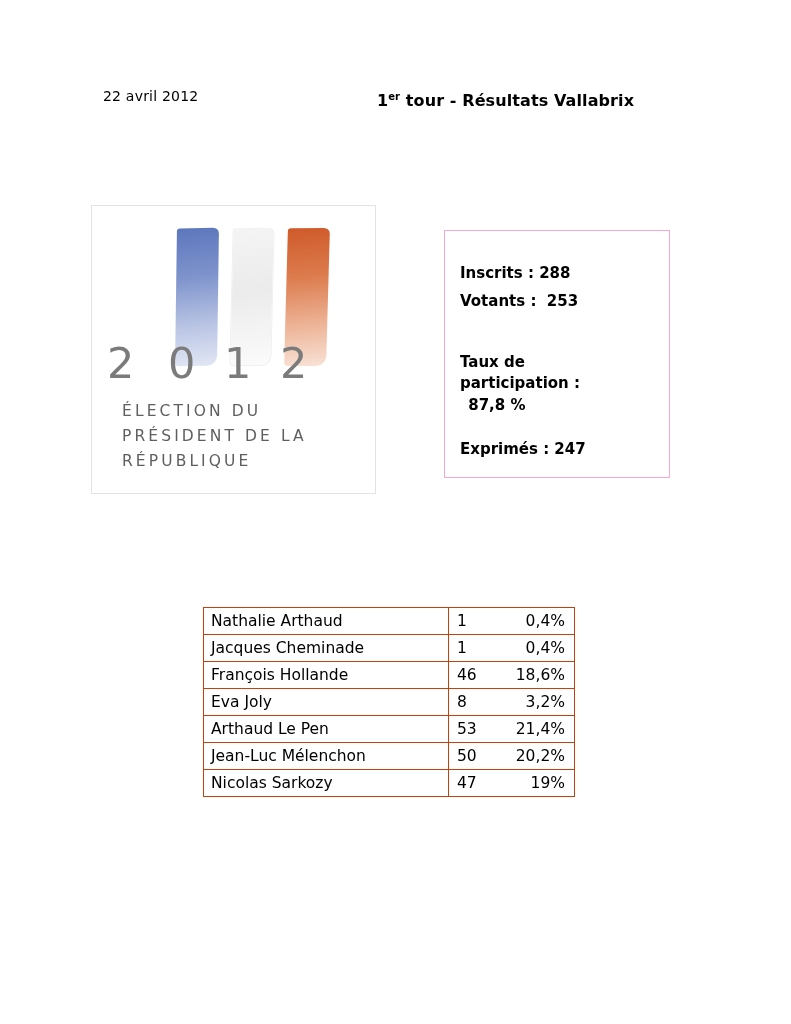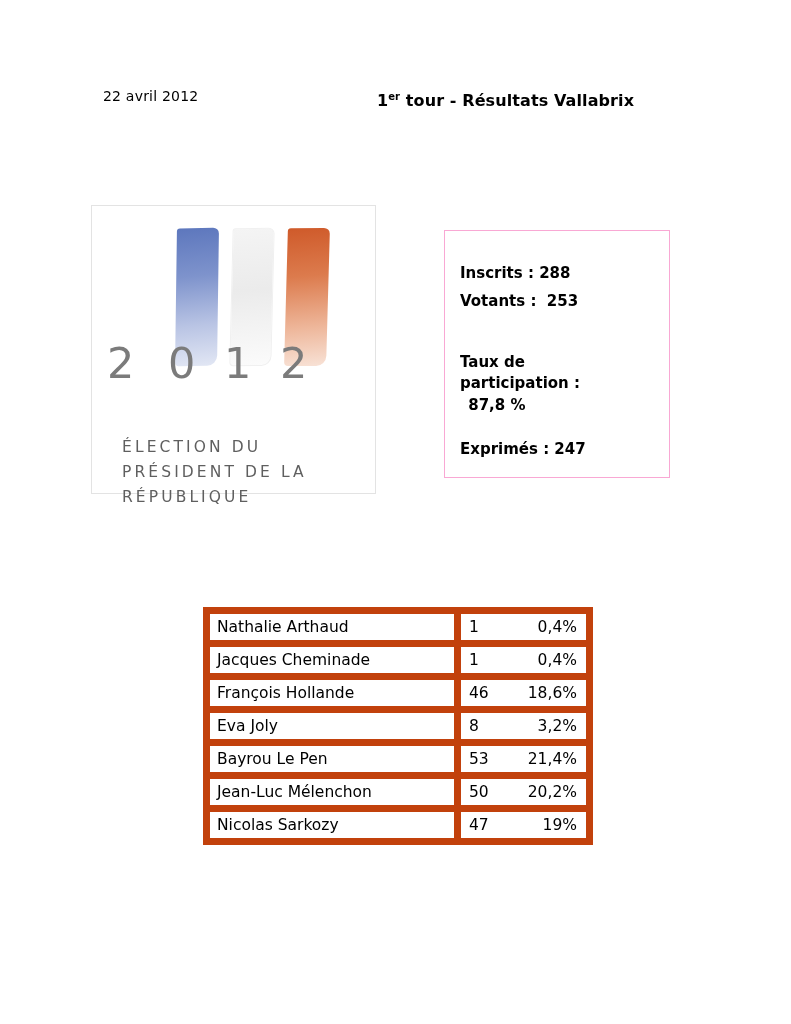--- a/index.html
+++ b/index.html
@@ -98,21 +98,20 @@
   .logo-caption {
     position: absolute;
     left: 30px;
     top: 193px;
     width: 230px;
     font-size: 15.5px;
     letter-spacing: 3.1px;
     color: #5f5f5f;
     line-height: 25px;
     font-weight: 400;
-    margin-top: 36px;
   }
 
   
   .stats-box {
     position: absolute;
     left: 444px;
     top: 230px;
     width: 226px;
     height: 248px;
     border: 1px solid #f9a8d4;
@@ -134,21 +133,21 @@
 
   
   .results-table {
     position: absolute;
     left: 203px;
     top: 607px;
     border-collapse: collapse;
     font-size: 15.5px;
   }
   .results-table td {
-    border: 7px solid #c2410c;
+    border: 1px solid #c2410c;
     padding: 2px 0 3px 0;
     height: 21px;
     font-weight: 400;
   }
   .results-table td.name {
     width: 237px;
     padding-left: 7px;
     text-align: left;
     white-space: nowrap;
   }
@@ -209,21 +208,21 @@
         <td class="name">François Hollande</td>
         <td class="votes">46</td>
         <td class="pct">18,6%</td>
       </tr>
       <tr>
         <td class="name">Eva Joly</td>
         <td class="votes">8</td>
         <td class="pct">3,2%</td>
       </tr>
       <tr>
-        <td class="name">Bayrou Le Pen</td>
+        <td class="name">Arthaud Le Pen</td>
         <td class="votes">53</td>
         <td class="pct">21,4%</td>
       </tr>
       <tr>
         <td class="name">Jean-Luc Mélenchon</td>
         <td class="votes">50</td>
         <td class="pct">20,2%</td>
       </tr>
       <tr>
         <td class="name">Nicolas Sarkozy</td>

